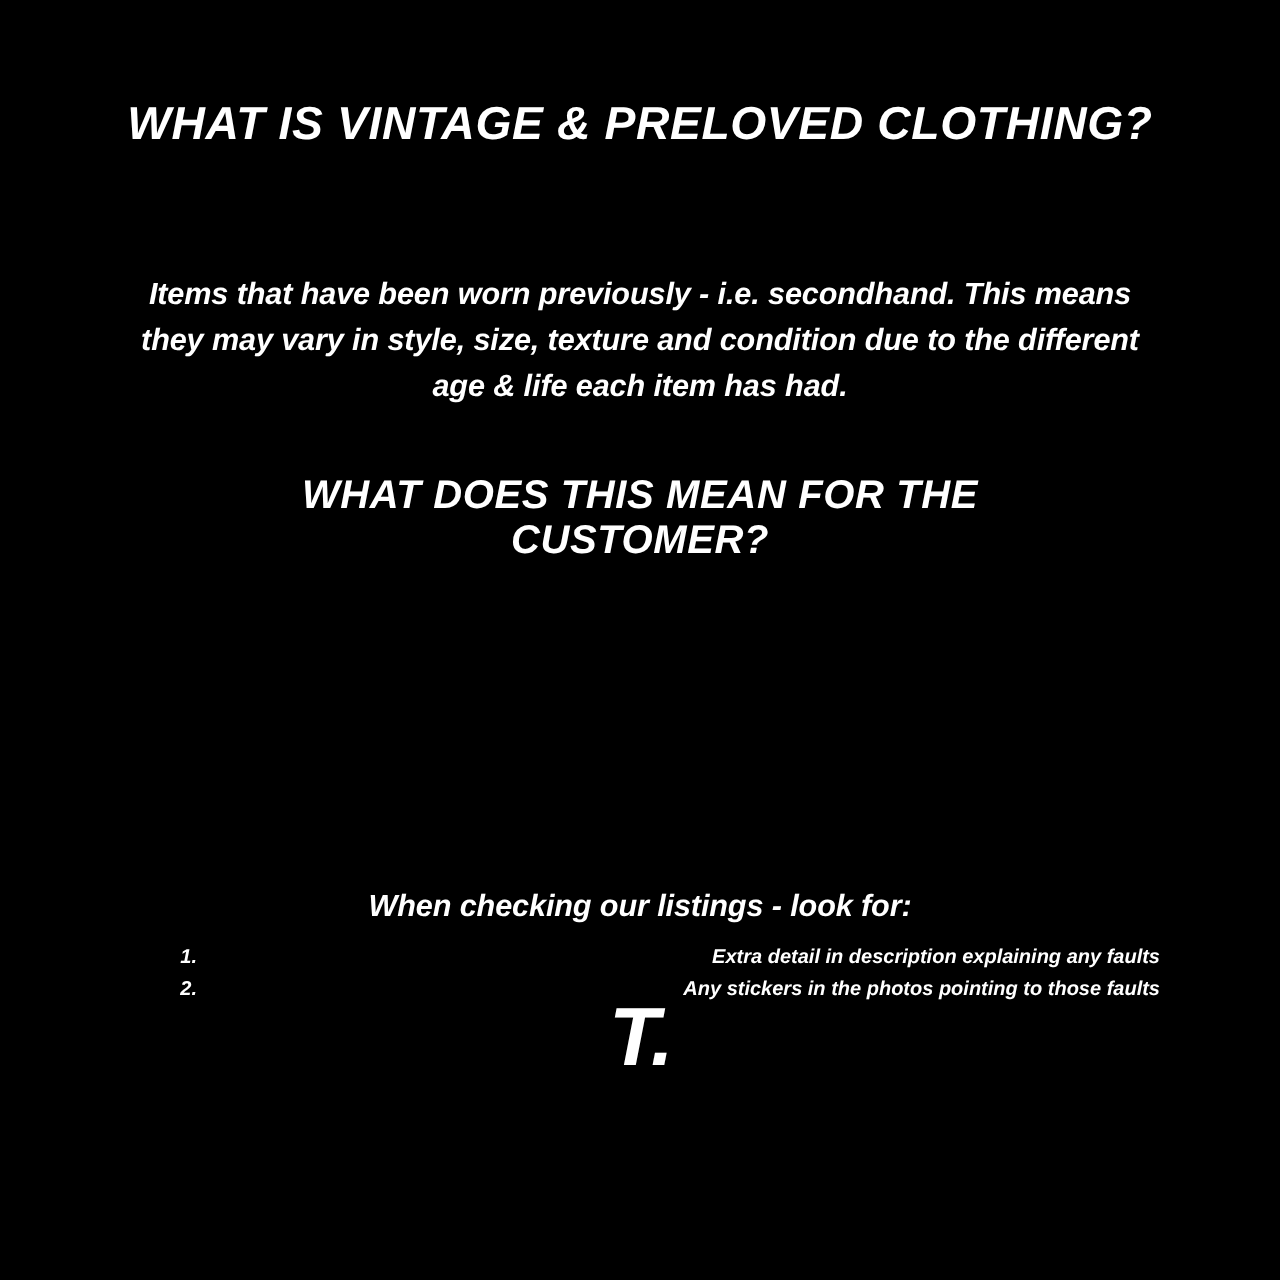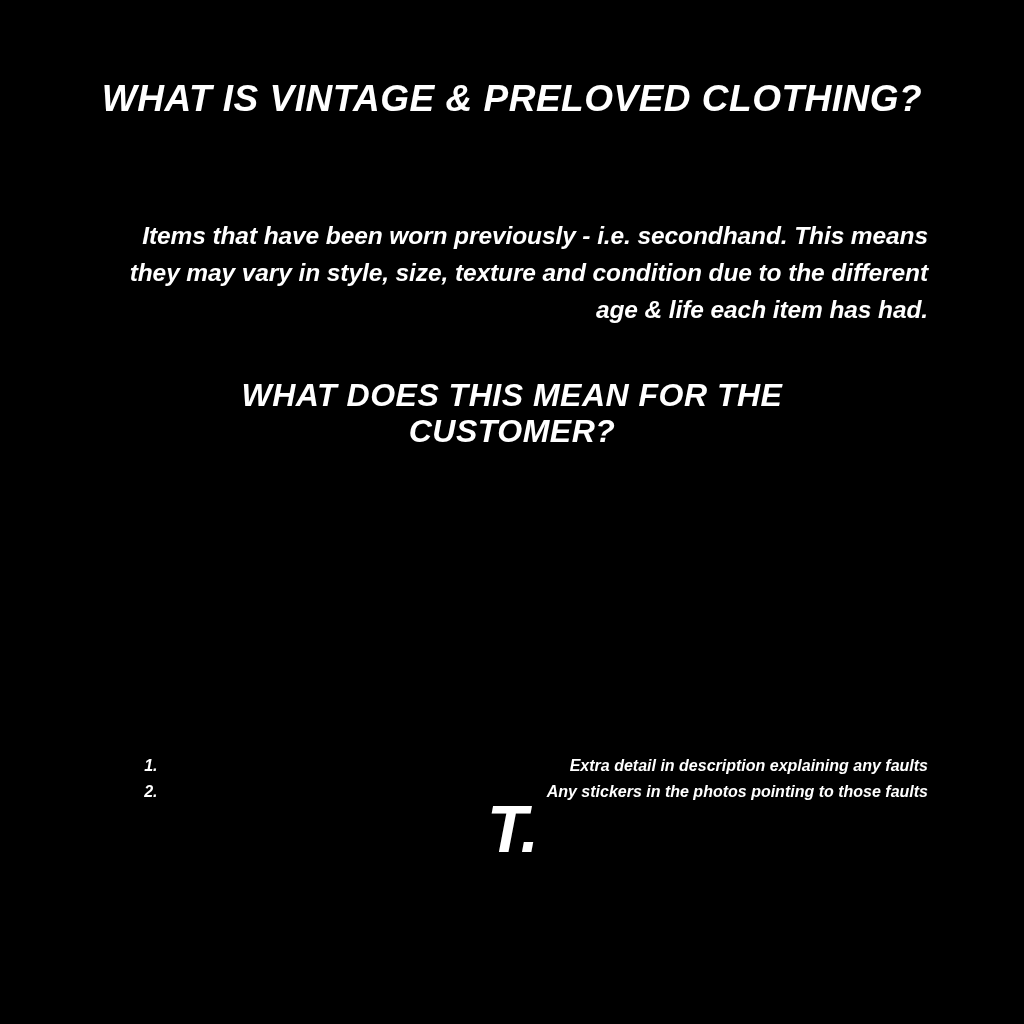--- a/index.html
+++ b/index.html
@@ -46,21 +46,21 @@
     font-size: 32px;
   }
   .body-block {
     position: absolute;
     left: 96px;
     right: 96px;
     font-size: 24.5px;
     font-weight: bold;
     font-style: italic;
     line-height: 1.52;
-    text-align: right;
+    text-align: center;
     letter-spacing: -0.1px;
   }
   .para-1 { top: 192px; }
   .para-2 { top: 530px; }
   .para-3 { top: 682px; }
   .list-block {
     position: absolute;
     left: 120px;
     right: 96px;
     top: 753px;
@@ -95,20 +95,21 @@
 
 <div class="page">
 
   <h1 class="headline headline-1">WHAT IS VINTAGE &amp; PRELOVED CLOTHING?</h1>
 
   <p class="body-block para-1">Items that have been worn previously - i.e. secondhand. This means they may vary in style, size, texture and condition due to the different age &amp; life each item has had.</p>
 
   <h2 class="headline headline-2">WHAT DOES THIS MEAN FOR THE CUSTOMER?</h2>
 
 
+  <p class="body-block para-3">When checking our listings - look for:</p>
 
   <div class="list-block">
     <ol>
       <li>Extra detail in description explaining any faults</li>
       <li>Any stickers in the photos pointing to those faults</li>
     </ol>
   </div>
 
   <div class="logo">T.</div>
 

